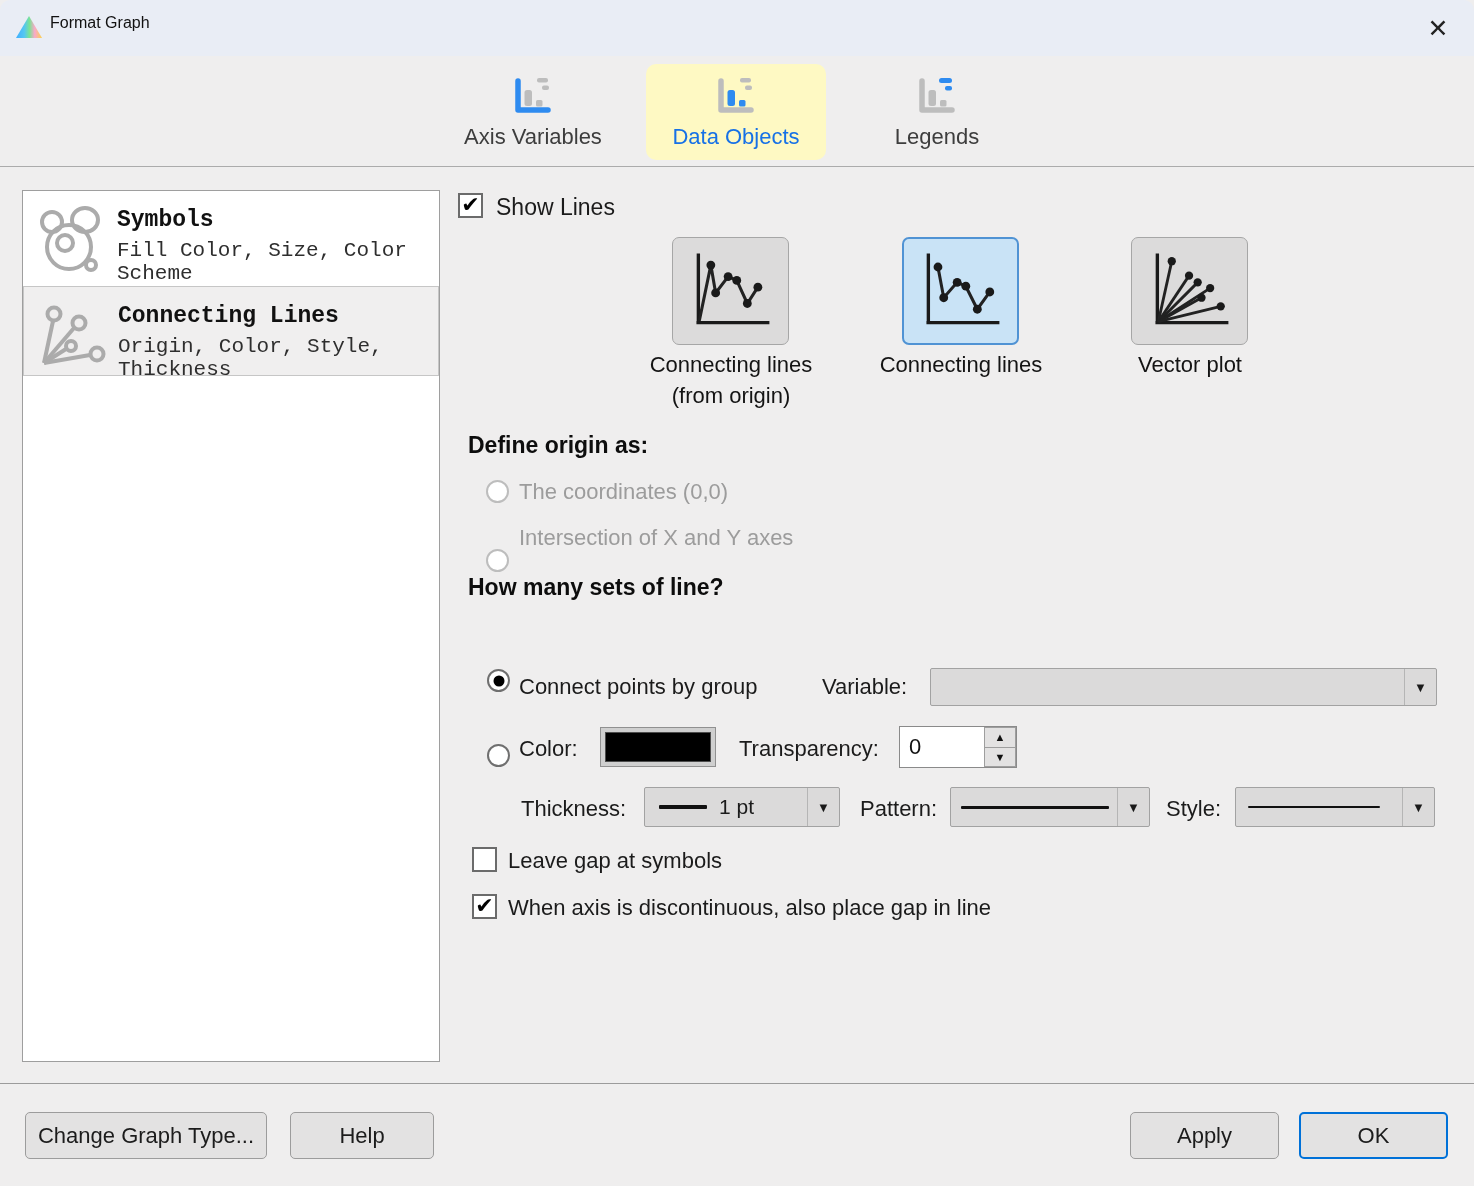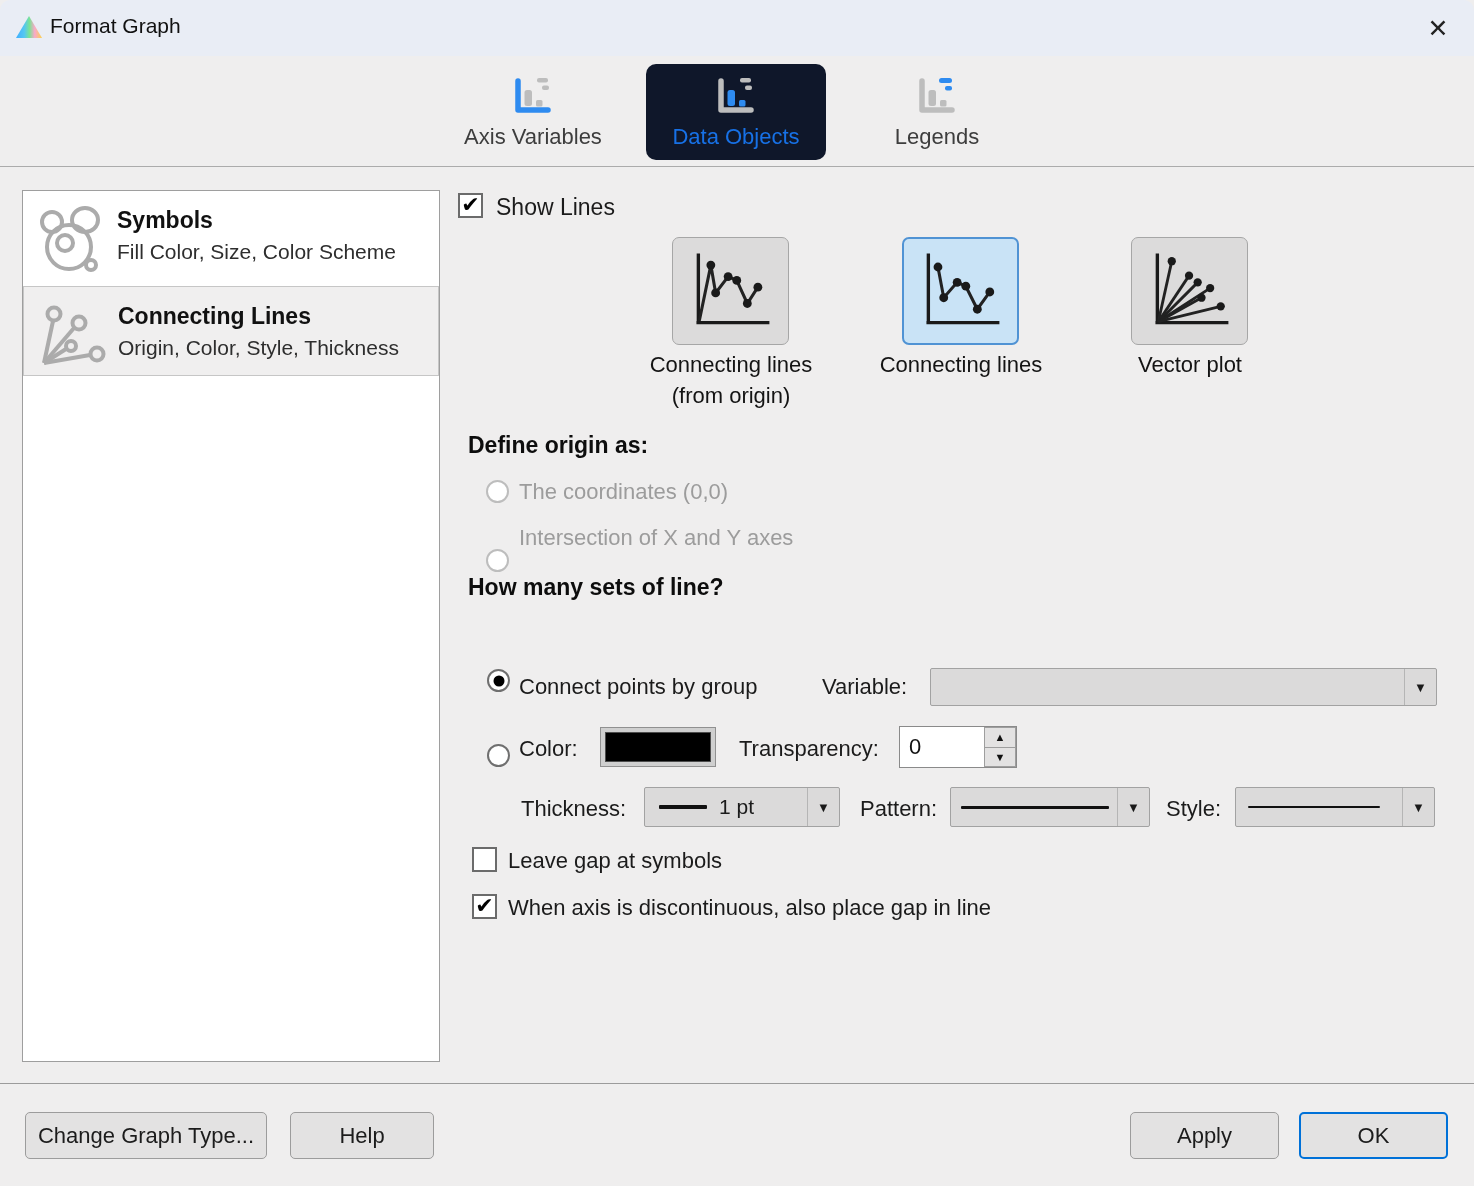--- a/index.html
+++ b/index.html
@@ -9,40 +9,40 @@
     color:#1b1b1b; background:#efeeee; overflow:hidden;
     -webkit-font-smoothing:antialiased;
   }
   .dialog { position:relative; width:1474px; height:1186px; background:#efeeee;
             border-radius:10px 10px 0 0; }
 
   
   .titlebar { position:absolute; left:0; top:0; width:1474px; height:56px;
               background:#e9edf5; border-radius:10px 10px 0 0; }
   .logo { position:absolute; left:15px; top:14px; width:28px; height:26px; }
-  .title { position:absolute; left:50px; top:14px; font-size:21px; color:#111; }
+  .title { position:absolute; left:50px; top:14px; font-size:16px; color:#111; }
   .close-btn { position:absolute; right:14px; top:8px; width:44px; height:40px;
                display:flex; align-items:center; justify-content:center;
                font-size:25px; color:#222; cursor:default; }
 
   
   .tabbar { position:absolute; left:0; top:56px; width:1474px; height:110px; }
   .tab { position:absolute; top:8px; height:96px; width:180px;
          display:flex; flex-direction:column; align-items:center; justify-content:flex-end;
          padding-bottom:10px; border-radius:10px; }
   .tab .tab-label { font-size:22px; color:#3d3d3d; margin-top:7px; }
-  .tab.selected { background:#0f172a; }
+  .tab.selected { background:#fef9c3; }
   .tab.selected .tab-label { color:#1771e6; }
   .tab-axis { left:443px; } .tab-data { left:646px; } .tab-legends { left:847px; }
   .divider-top { position:absolute; left:0; top:166px; width:1474px; height:1px; background:#ababab; }
   .divider-bottom { position:absolute; left:0; top:1083px; width:1474px; height:1px; background:#9b9b9b; }
 
   
   .sidepanel { position:absolute; left:22px; top:190px; width:418px; height:872px;
-               background:#ffffff; border:1px solid #9e9e9e; }
+               background:#ffffff; border:1px solid #9e9e9e;font-family:Liberation Mono, monospace; }
   .side-item { position:relative; width:100%; height:95px; }
   .side-item.selected { background:#f0efef; border:1px solid #c6c6c6; height:90px; }
   .side-icon { position:absolute; left:12px; top:12px; }
   .side-texts { position:absolute; left:94px; top:16px; }
   .side-title { font-size:23px; font-weight:700; color:#111; }
   .side-sub { font-size:21px; color:#2e2e2e; margin-top:6px; }
 
   
   .abs { position:absolute; }
   .lbl { font-size:22px; color:#1b1b1b; white-space:nowrap; }

